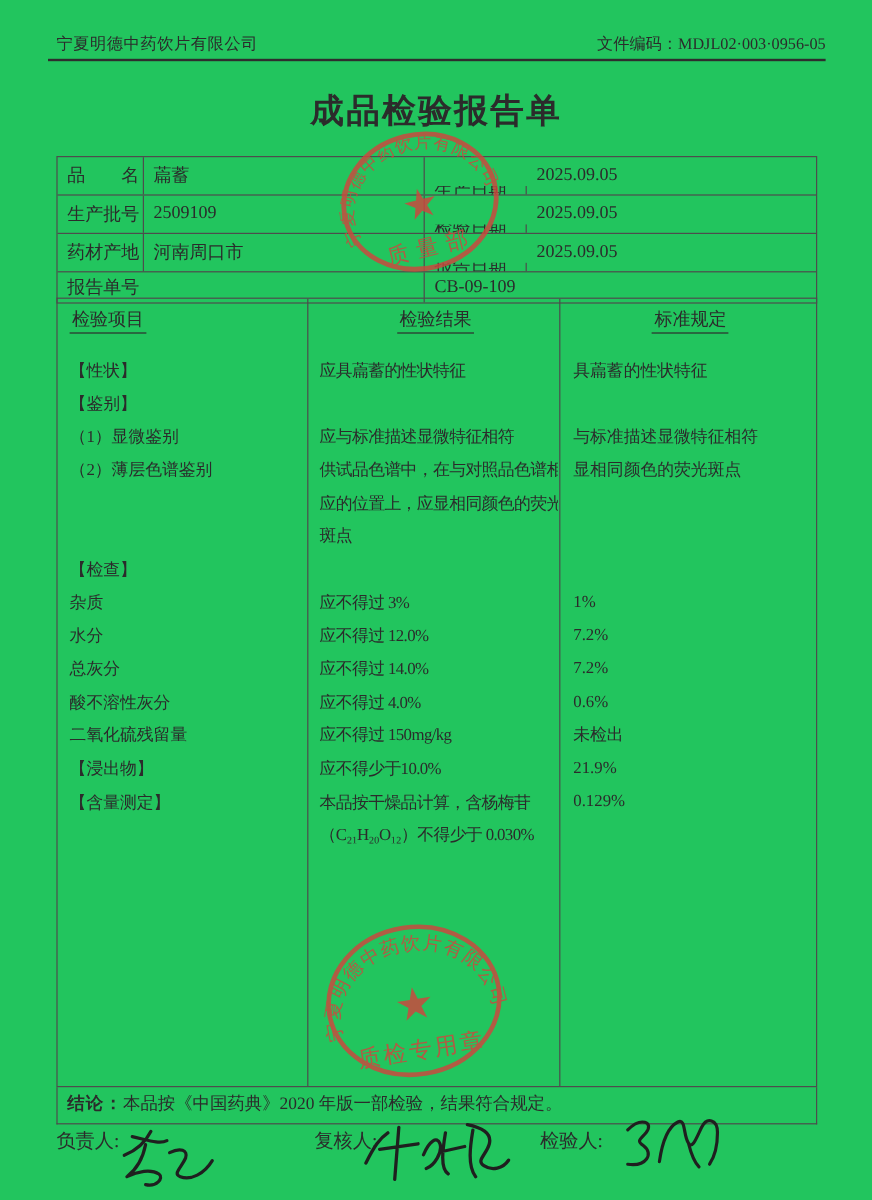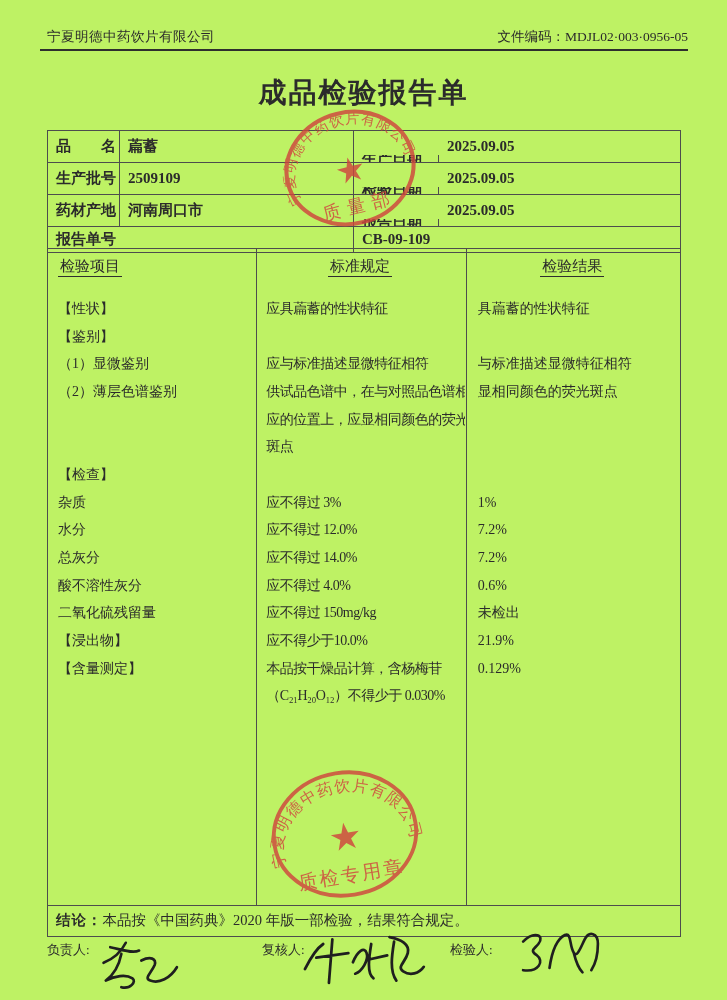--- a/index.html
+++ b/index.html
@@ -1,29 +1,29 @@
 <!DOCTYPE html>
 <html><head>
 <meta charset="utf-8">
 <style>
   html,body{margin:0;padding:0;background:#e8e8e8;}
   .page{
-    position:relative;width:727px;height:1000px;background:#bef264;
+    position:relative;width:727px;height:1000px;background:#22c55e;
     font-family:"Liberation Serif","DejaVu Serif",serif;color:#2b2b2b;
     overflow:hidden;margin:0 auto;
   }
   
   .hdr-company{position:absolute;left:47px;top:28px;font-size:13.5px;letter-spacing:.5px;}
   .hdr-filecode{position:absolute;right:39px;top:28px;font-size:13.5px;}
   .hdr-rule{position:absolute;left:40px;top:49px;width:648px;height:2px;background:#2e2e2e;}
   .doc-title{position:absolute;left:0;top:74px;width:727px;text-align:center;
     font-size:28px;font-weight:bold;letter-spacing:2px;}
   
   .info-table{position:absolute;left:47px;top:130px;width:634px;border:1px solid #4d4d4d;box-sizing:border-box;}
-  .info-row{display:flex;height:31px;border-bottom:1px solid #4d4d4d;font-size:15px;font-weight:bold;}
+  .info-row{display:flex;height:31px;border-bottom:1px solid #4d4d4d;font-size:15px;}
   .info-row:last-child{border-bottom:none;height:25px;}
   .info-row .cell{box-sizing:border-box;display:flex;align-items:center;padding-left:8px;overflow:hidden;white-space:nowrap;}
   .c-l1{width:72px;border-right:1px solid #4d4d4d;}
   .c-v1{width:234px;border-right:1px solid #4d4d4d;}
   .c-l2{width:85px;border-right:1px solid #4d4d4d;margin-top:24px;}
   .c-v2{flex:1;padding-left:12px;}
   .c-span{width:306px;border-right:1px solid #4d4d4d;}
   .c-rest{flex:1;padding-left:10px;}
   
   .main-table{position:absolute;left:47px;top:248px;width:634px;height:658px;
@@ -41,21 +41,21 @@
   .mt-c{box-sizing:border-box;display:flex;align-items:center;overflow:hidden;white-space:nowrap;}
   .mt-c.c1{width:208px;padding-left:10px;}
   .mt-c.c2{width:210px;padding-left:11px;letter-spacing:-0.5px;}
   .mt-c.c3{width:216px;padding-left:13px;}
   
   .conclusion{position:absolute;left:47px;top:906px;width:634px;height:31px;
     border:1px solid #4d4d4d;border-top:none;box-sizing:border-box;
     font-size:14.5px;line-height:29px;padding-left:8px;white-space:nowrap;overflow:hidden;}
   .conclusion b{letter-spacing:1px;text-align:center;}
   
-  .signer{position:absolute;top:941px;font-size:13px;}
+  .signer{position:absolute;top:941px;font-size:16px;}
   .signer.s1{left:47px;} .signer.s2{left:262px;} .signer.s3{left:450px;}
   .sig{position:absolute;}
   .sig path{fill:none;stroke:#1f1f1f;stroke-width:2.4;stroke-linecap:round;stroke-linejoin:round;}
   
   .stamp{position:absolute;opacity:.82;}
   .stamp svg{display:block;}
   .stamp-top{left:282px;top:106px;width:136px;height:124px;transform:rotate(-14deg);}
   .stamp-bottom{left:268px;top:768px;width:154px;height:132px;transform:rotate(-9deg);}
 </style>
 </head>
@@ -92,22 +92,22 @@
         <div class="cell c-span">报告单号</div>
         <div class="cell c-rest">CB-09-109</div>
       </div>
     </div>
 
   <div class="main-table">
     <div class="vdiv one"></div>
     <div class="vdiv two"></div>
     <div class="mt-header">
       <div class="mt-h h1"><u>检验项目</u></div>
+      <div class="mt-h h3"><u>检验结果</u></div>
       <div class="mt-h h2"><u>标准规定</u></div>
-      <div class="mt-h h3"><u>检验结果</u></div>
     </div>
     <div class="mt-lines" id="mt-lines">
         <div class="mt-line">
           <div class="mt-c c1">【性状】</div>
           <div class="mt-c c2">应具萹蓄的性状特征</div>
           <div class="mt-c c3">具萹蓄的性状特征</div>
         </div>
         <div class="mt-line">
           <div class="mt-c c1">【鉴别】</div>
           <div class="mt-c c2"></div>

